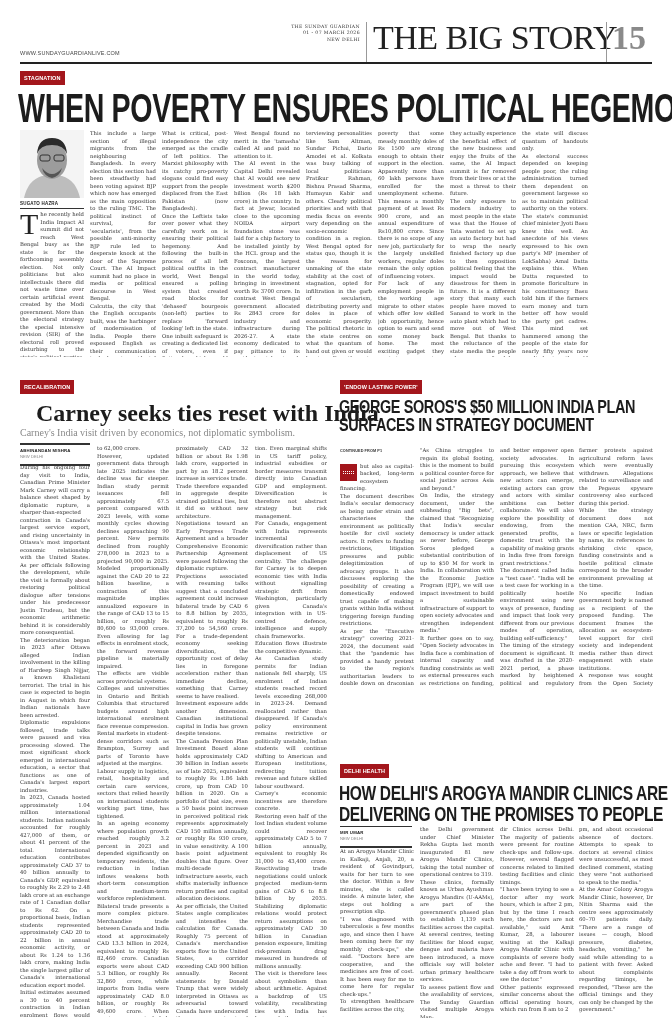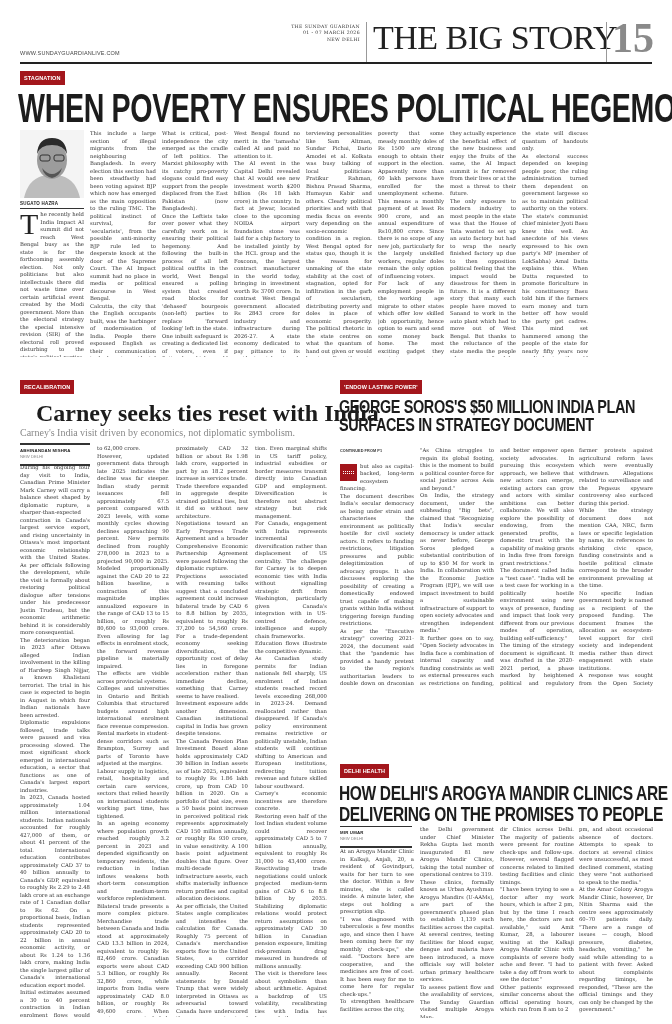--- a/index.html
+++ b/index.html
@@ -5,21 +5,21 @@
   * { box-sizing: border-box; margin: 0; padding: 0; }
   html, body { width: 672px; height: 1024px; background: #fff; overflow: hidden; }
   body { font-family: "DejaVu Serif", serif; color: #222; position: relative; }
 
   .masthead { position: absolute; left: 20px; top: 0; width: 632px; height: 64px; border-bottom: 2px solid #222; }
   .site-url { position: absolute; left: 0; bottom: 6px; font-family: "Liberation Sans", sans-serif; font-size: 5.5px; color: #444; letter-spacing: 0.2px; }
   .pub-info { position: absolute; right: 292px; top: 24px; text-align: right; font-family: "DejaVu Serif", serif; font-size: 4.6px; line-height: 6.4px; color: #333; letter-spacing: 0.4px; }
   .vline1 { position: absolute; left: 346px; top: 22px; width: 1px; height: 40px; background: #999; }
   .section-title { position: absolute; left: 353px; top: 18px; font-family: "Liberation Serif", serif; font-size: 34px; line-height: 40px; color: #222; letter-spacing: -0.5px; }
   .vline2 { position: absolute; left: 586px; top: 22px; width: 1px; height: 40px; background: #999; }
-  .page-num { position: absolute; left: 592px; top: 18px; font-family: "Liberation Serif", serif; font-weight: bold; font-size: 42px; line-height: 40px; color: #8a8a8a; }
+  .page-num { position: absolute; left: 592px; top: 18px; font-family: "Liberation Serif", serif; font-weight: bold; font-size: 34px; line-height: 40px; color: #8a8a8a; }
 
   .kicker { position: absolute; background: #a3161c; color: #fff; font-family: "Liberation Sans", sans-serif; font-weight: bold; font-size: 5.5px; letter-spacing: 0.1px; padding: 0 4px; height: 14px; line-height: 14px; text-transform: uppercase; }
 
   .headline-cond { position: absolute; font-family: "Liberation Sans", sans-serif; font-weight: bold; color: #1c1c1c; text-transform: uppercase; transform-origin: left top; white-space: nowrap; letter-spacing: -0.5px; }
 
   .col { position: absolute; font-family: "DejaVu Serif", serif; font-size: 5.3px; line-height: 7.5px; color: #333; text-align: justify; overflow: hidden; hyphens: auto; }
 
   .photo { position: absolute; left: 20px; top: 130px; width: 64px; height: 68px; background: #fff; overflow: hidden; }
   .photo-caption { position: absolute; left: 20px; top: 201px; width: 64px; font-family: "Liberation Sans", sans-serif; font-weight: bold; font-size: 4.5px; color: #222; border-bottom: 1px solid #333; padding-bottom: 2px; letter-spacing: 0.2px; }
 

